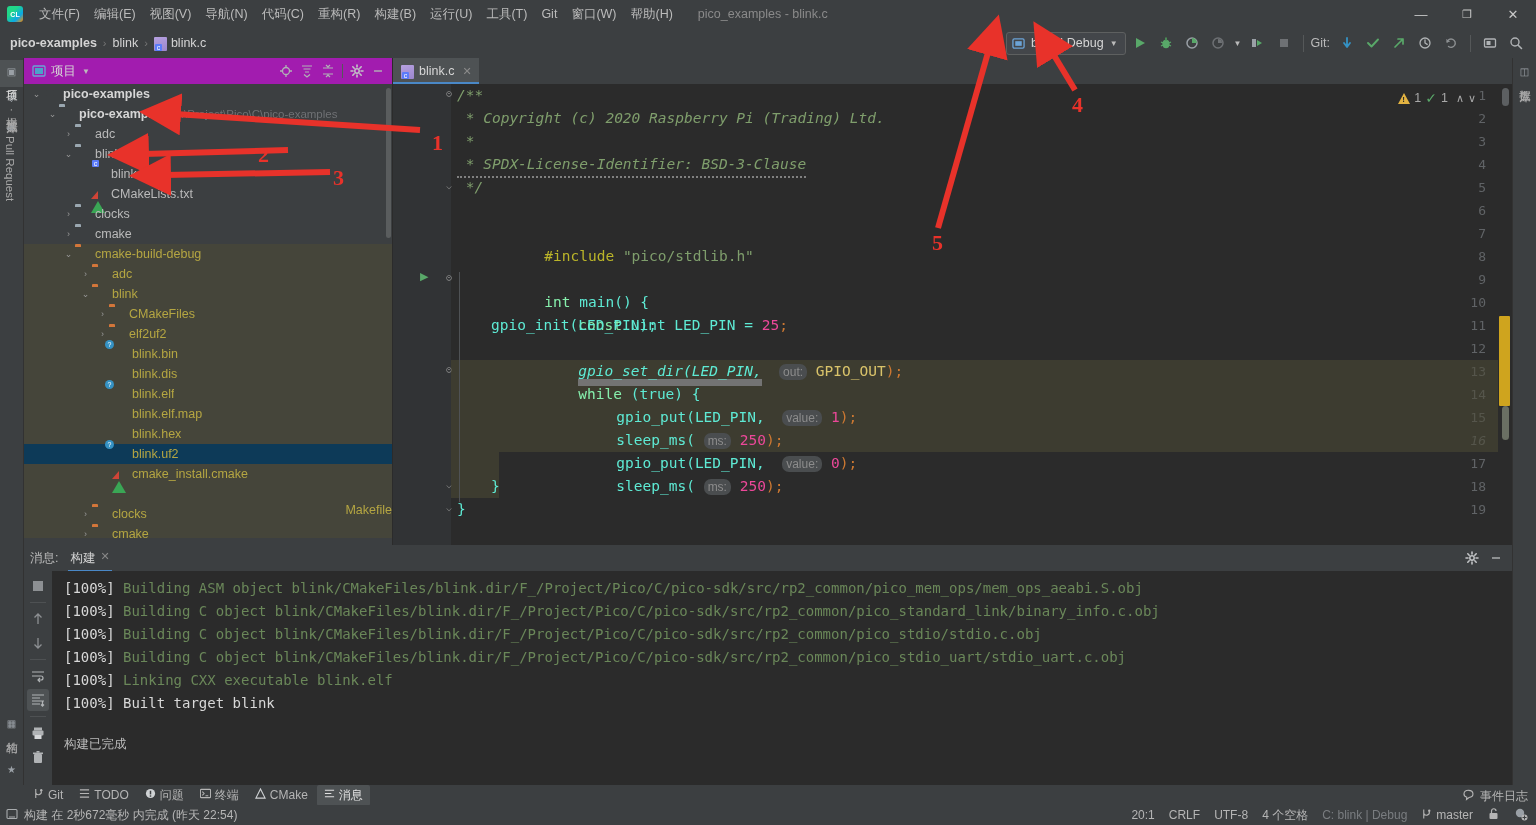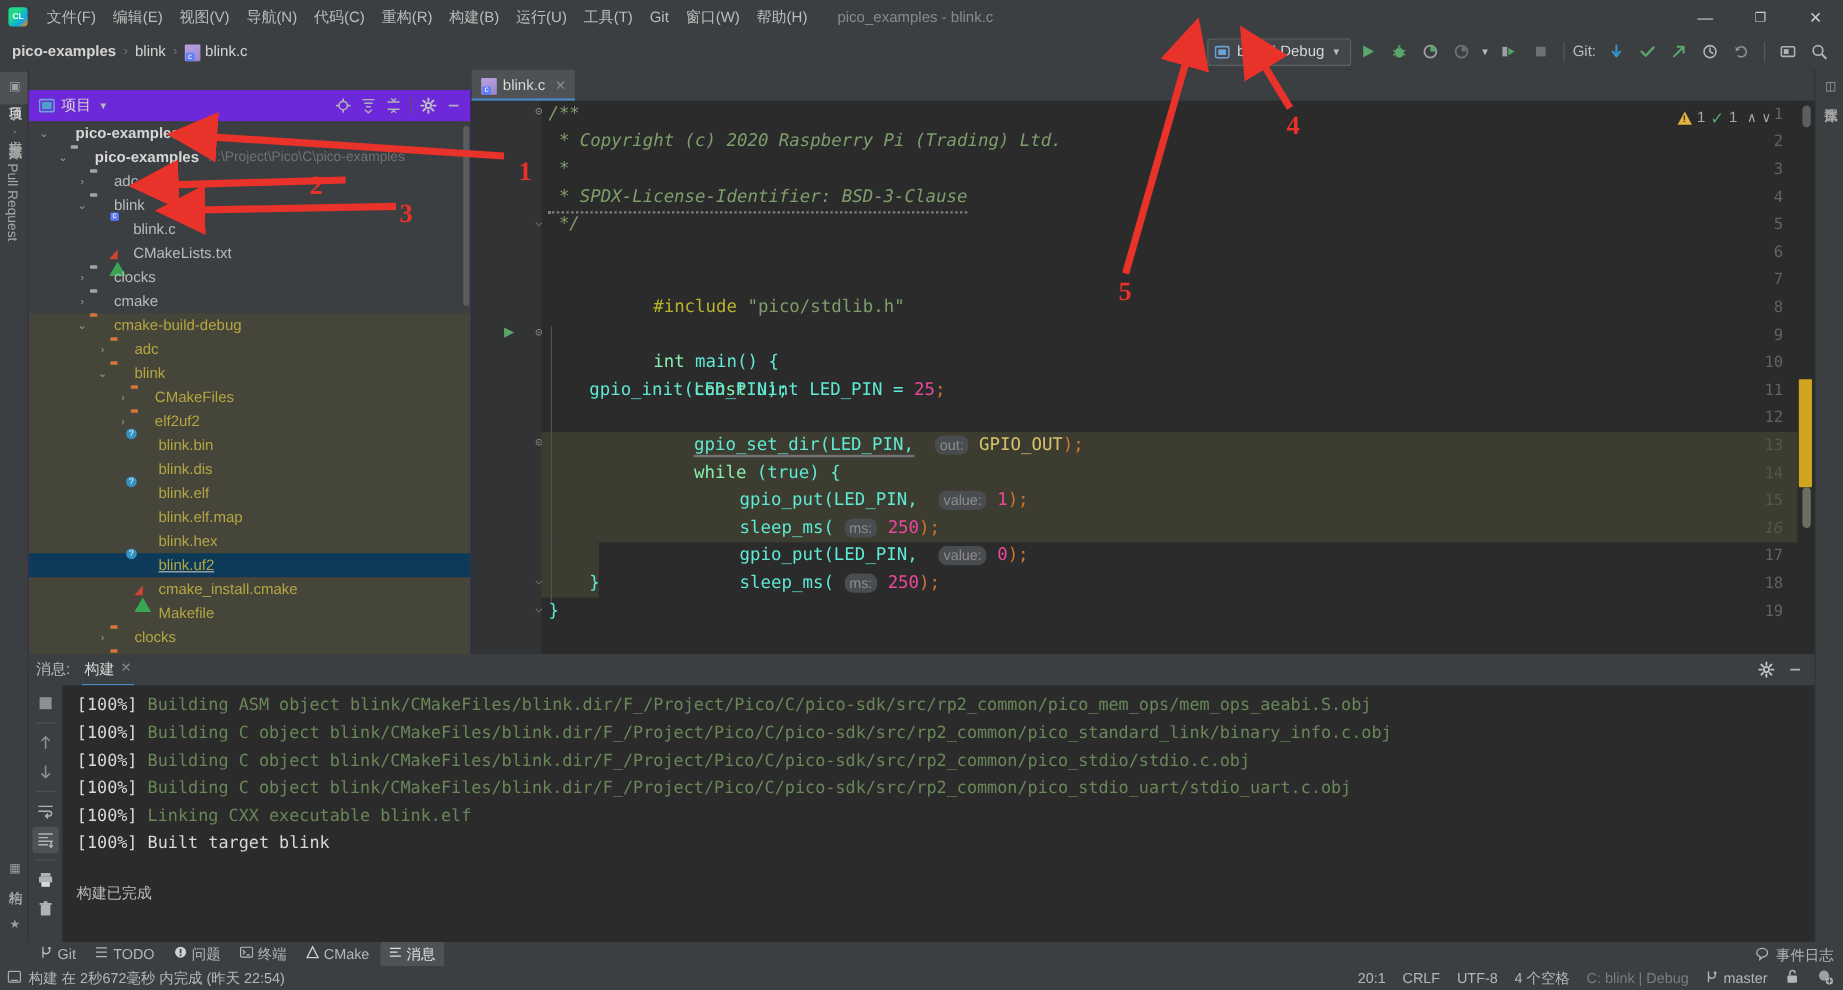--- a/index.html
+++ b/index.html
@@ -80,41 +80,41 @@
 
   
   .rightstrip {
     position: absolute; right: 0; top: 58px; width: 24px; height: 727px;
     background: #3c3f41; border-left: 1px solid #323232;
   }
 
   
   .projpanel {
     position: absolute; left: 24px; top: 58px; width: 369px; height: 487px;
-    background: #6d28d9; border-right: 1px solid #2b2b2b;
-    display: flex; flex-direction: column; margin-top: 17px;
+    background: #a21caf; border-right: 1px solid #2b2b2b;
+    display: flex; flex-direction: column;
   }
   .proj-header {
     height: 26px; display: flex; align-items: center; padding: 0 4px; flex: none;
   }
   .proj-title { color: #d4d4d4; font-size: 12.5px; margin-left: 5px; }
   .proj-tools { margin-left: auto; display: flex; align-items: center; gap: 1px; }
   .pt-btn {
     width: 20px; height: 20px; display: flex; align-items: center; justify-content: center;
     border-radius: 3px; color: #afb1b3;
   }
   .proj-tree {
     flex: 1; background: #3c3f41; overflow: hidden; position: relative;
     padding-top: 2px;
   }
   .trow {
     height: 20px; display: flex; align-items: center; font-size: 12.5px;
     white-space: nowrap; color: #bababa; position: relative;
   }
-  .trow.sel { background: #0d3a58; text-decoration: underline; }
+  .trow.sel { background: #0d3a58; }
   .twist {
     width: 13px; text-align: center; color: #9a9a9a; font-size: 9px; flex: none;
   }
   .ticon { width: 16px; height: 14px; flex: none; margin-right: 4px; position: relative; }
   .tlabel { overflow: hidden; }
   .excl { color: #b5a642; }
   .path-hint { color: #6f7174; font-size: 11.5px; margin-left: 8px; }
 
   
   .fol {
@@ -223,21 +223,21 @@
   .c-num  { color: #ec4899; }
   .c-mac  { color: #bbb529; font-weight: normal; }
   .c-txt  { color: #5eead4; }
   .c-semi { color: #cc7832; }
   .c-const2 { color: #d9c36a; }
   .hint {
     background: #4a4d4f; color: #8c8c8c; font-size: 12px; border-radius: 7px;
     padding: 1px 4px; font-style: normal; font-family: "Liberation Sans", sans-serif;
   }
   .squiggle { border-bottom: 2px dotted #808080; }
-  .underline-soft { border-bottom: 2px solid #737373; }
+  .underline-soft { border-bottom: 7px solid #737373; font-style: italic; }
 
   .inspect-widget {
     position: absolute; right: 36px; top: 6px; display: flex; align-items: center;
     gap: 4px; font-size: 12.5px; color: #a8a8a8;
   }
   .warn-tri {
     width: 0; height: 0; border-left: 6px solid transparent; border-right: 6px solid transparent;
     border-bottom: 11px solid #e3b341; position: relative;
   }
   .warn-tri::after {
@@ -645,21 +645,21 @@
       <div class="trow sel" style="top:360px;position:absolute;left:0;right:0;padding-left:88px;">
         <span class="ticon"><span class="fi fi-bin"></span></span>
         <span class="tlabel excl">blink.uf2</span>
       </div>
 
       <div class="trow" style="top:380px;position:absolute;left:0;right:0;padding-left:88px;">
         <span class="ticon"><span class="fi-cmake"></span></span>
         <span class="tlabel excl">cmake_install.cmake</span>
       </div>
 
-      <div class="trow" style="top:400px;position:absolute;left:0;right:0;padding-left:88px;">
+      <div class="trow" style="top:416px;position:absolute;left:0;right:0;padding-left:88px;justify-content:space-between;">
         <span class="ticon"><span class="fi fi-doc"></span></span>
         <span class="tlabel excl">Makefile</span>
       </div>
 
       <div class="trow" style="top:420px;position:absolute;left:0;right:0;padding-left:55px;">
         <span class="twist">›</span>
         <span class="ticon"><span class="fol orange"></span></span>
         <span class="tlabel excl">clocks</span>
       </div>
 

